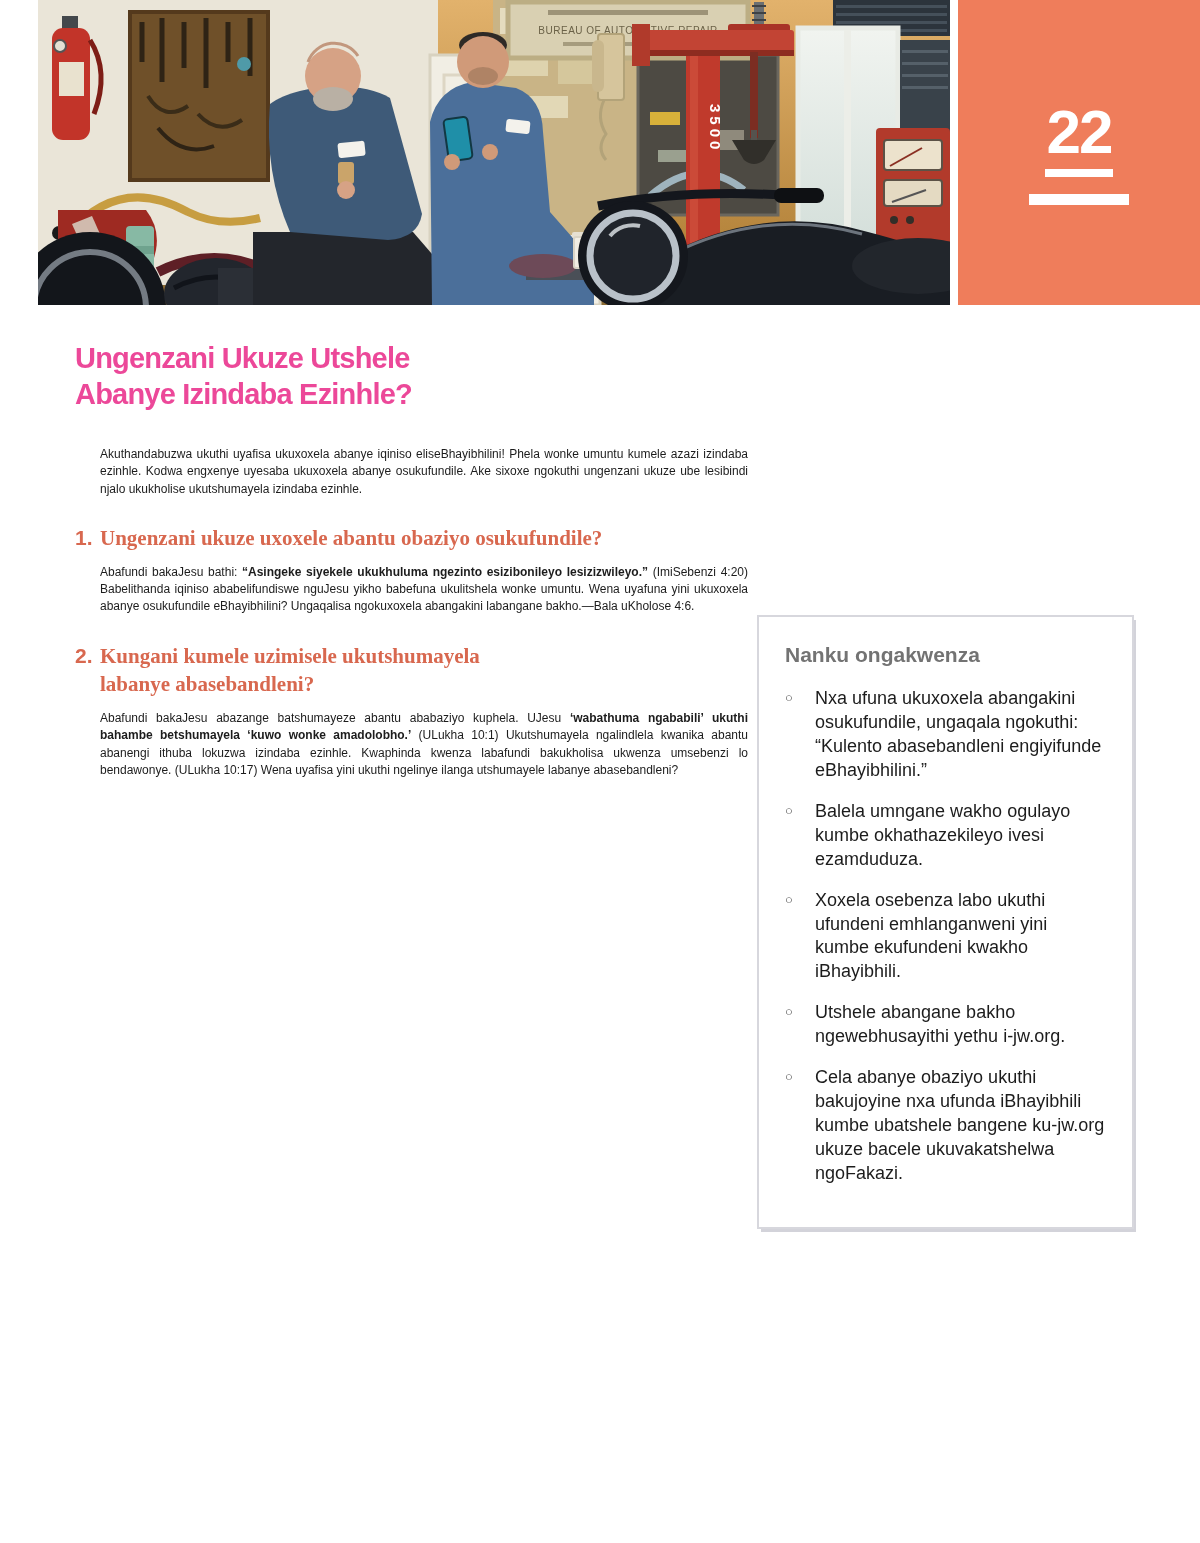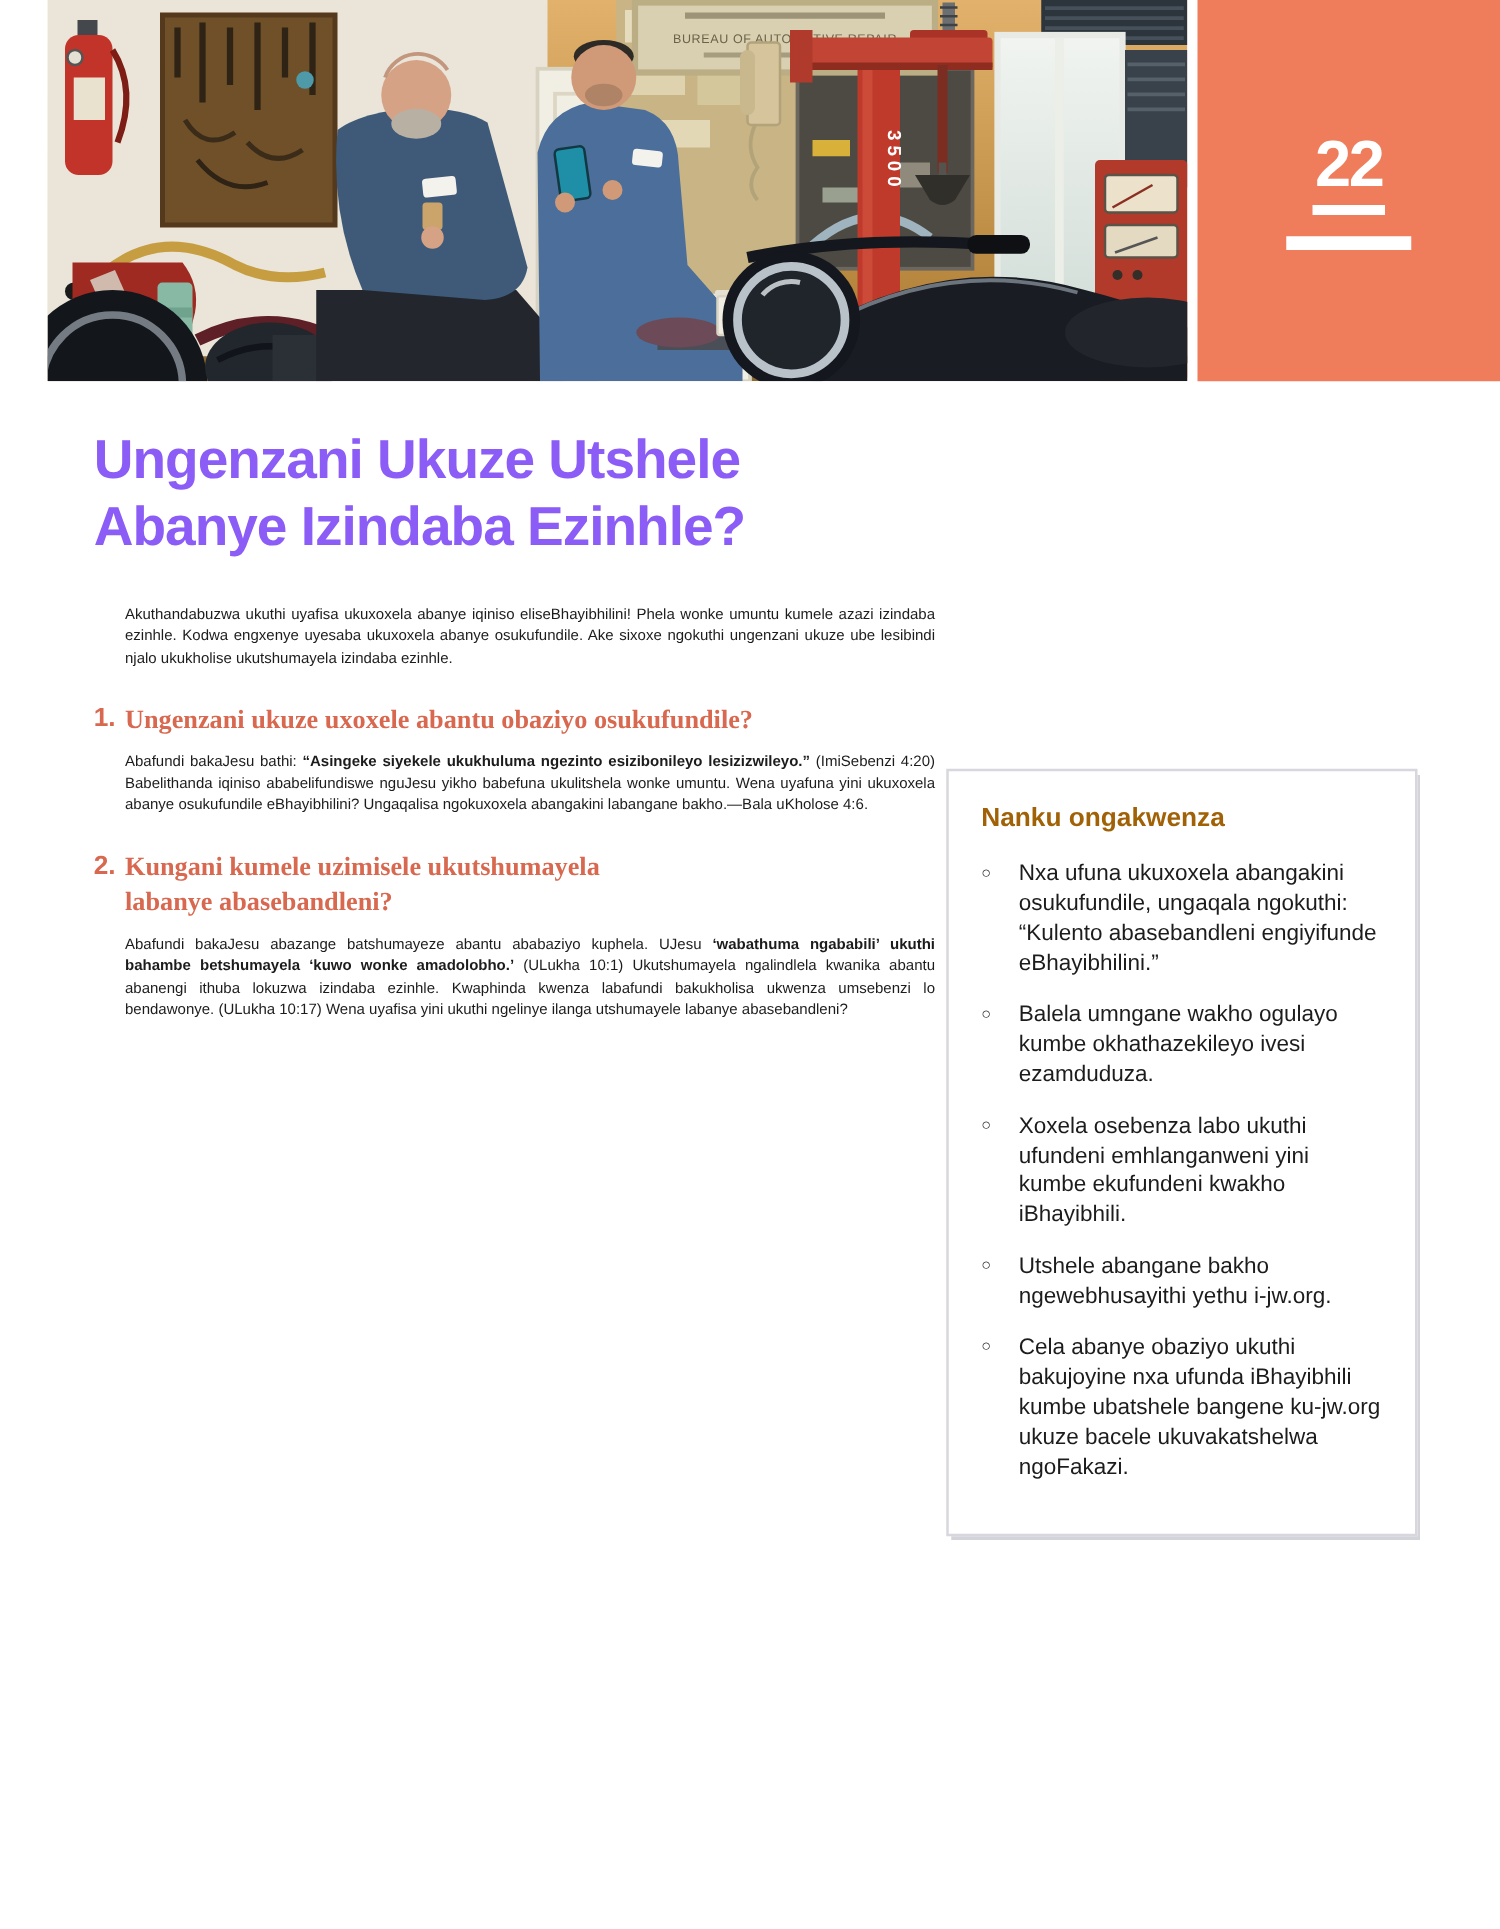--- a/index.html
+++ b/index.html
@@ -4,40 +4,40 @@
 <style>
   html,body{margin:0;padding:0;background:#ffffff;}
   .page{position:relative;width:1200px;height:1543px;background:#fff;overflow:hidden;
         font-family:"Liberation Sans","DejaVu Sans",sans-serif;color:#1c1c1c;}
   svg{display:block;font-family:inherit;}
 
   
   .hero-photo{position:absolute;left:38px;top:0;width:912px;height:305px;overflow:hidden;}
   .chapter-block{position:absolute;left:958px;top:0;width:242px;height:305px;
         display:flex;flex-direction:column;align-items:center;justify-content:center;}
-  .chapter-number{color:#fff;font-size:52px;font-weight:bold;line-height:1;letter-spacing:-2px;
+  .chapter-number{color:#fff;font-size:62px;font-weight:bold;line-height:1;letter-spacing:-2px;
         border-bottom:8px solid #fff;padding:0 2px 6px 2px;}
   .chapter-bar{width:100px;height:11px;background:#fff;margin-top:17px;}
 
   
   .content{position:absolute;left:75px;top:341px;width:673px;}
-  h1.title{margin:0 0 34px 0;font-size:44px;line-height:1.23;font-weight:bold;color:#8b5cf6;
+  h1.title{margin:0 0 34px 0;font-size:29px;line-height:1.23;font-weight:bold;color:#ec4899;
         letter-spacing:-0.8px;white-space:pre-line;}
   p.body-par{margin:0 0 26px 25px;font-size:12px;line-height:1.43;text-align:justify;}
   p.body-par .b{font-weight:bold;}
   h2.question{margin:0 0 12px 0;font-size:21px;line-height:1.35;font-weight:bold;color:#d8684f;
         display:flex;}
   h2.question .q-num{flex:0 0 25px;}
   h2.question .q-text{flex:1;white-space:pre-line;font-family:Liberation Serif, serif;}
 
   
   .sidebar{position:absolute;left:757px;top:615px;width:377px;min-height:582px;box-sizing:border-box;
         background:#fff;border:2px solid #d7d7dd;box-shadow:3px 4px 0 -1px #d3d3da;
         padding:26px 26px 24px 26px;}
-  .sidebar-title{font-size:21px;font-weight:bold;color:#a16207;margin:0 0 20px 0;}
+  .sidebar-title{font-size:21px;font-weight:bold;color:#737373;margin:0 0 20px 0;}
   .sidebar-item{display:flex;margin:0 0 17px 0;font-size:18px;line-height:1.33;color:#1c1c1c;}
   .sidebar-item .bullet{flex:0 0 30px;font-size:13px;line-height:1.7;color:#3a3a3a;}
   .sidebar-item .itxt{flex:1;}
 </style>
 </head>
 <body>
 
 <div class="page">
 
   <div class="hero-photo">

